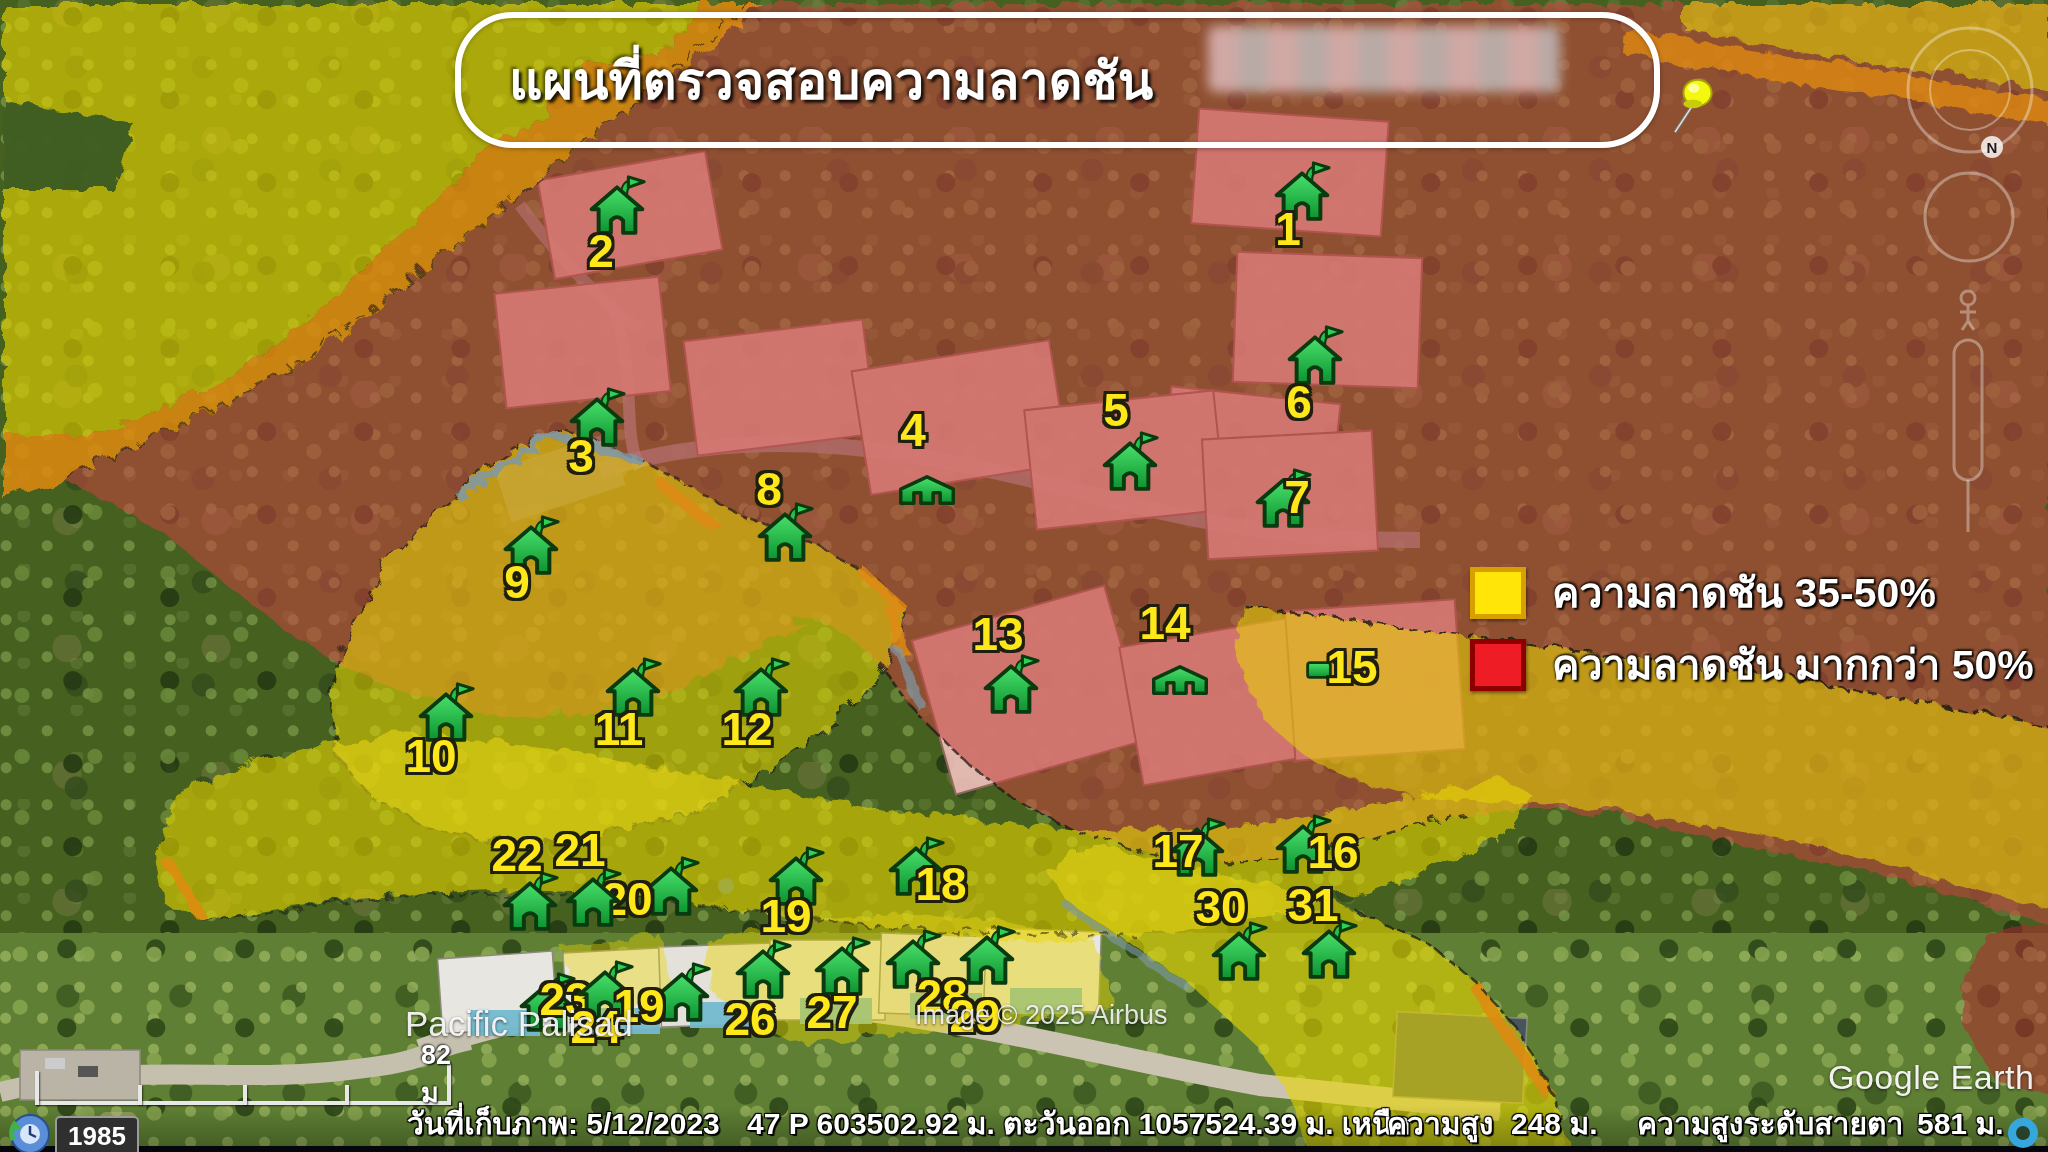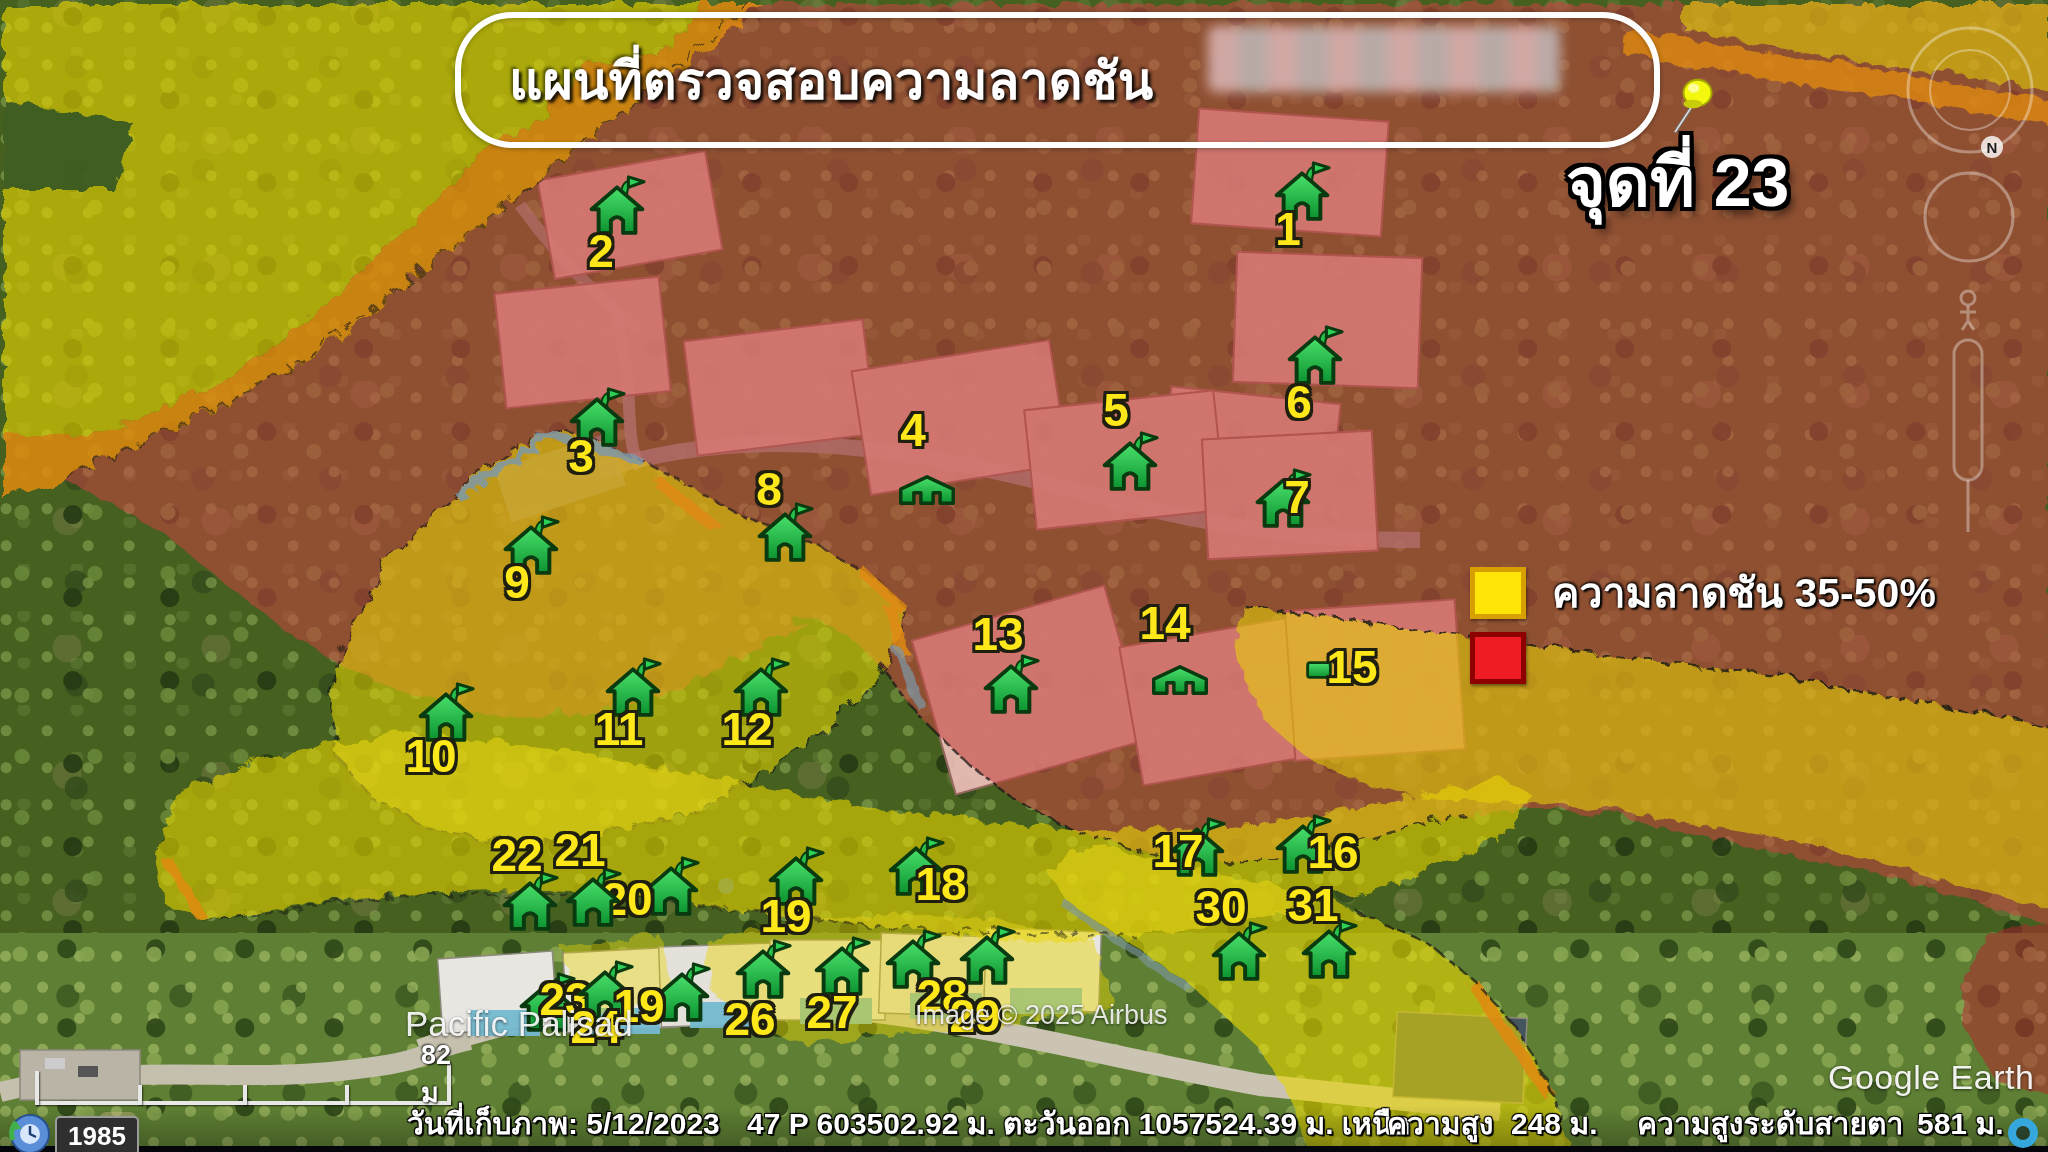--- a/index.html
+++ b/index.html
@@ -328,29 +328,29 @@
   </div>
   <div class="redacted"></div>
 
   <svg class="pushpin" viewBox="0 0 64 70">
     <line x1="16" y1="64" x2="33" y2="38" stroke="#777" stroke-width="3.5"></line>
     <line x1="16" y1="64" x2="33" y2="38" stroke="#e8e8e8" stroke-width="1.4"></line>
     <ellipse cx="40" cy="22" rx="15" ry="14" fill="#f4f70e" stroke="#a3a503" stroke-width="2"></ellipse>
     <ellipse cx="36" cy="17" rx="6" ry="5" fill="#fdfda8" opacity=".9"></ellipse>
     <ellipse cx="35" cy="34" rx="10" ry="4.5" fill="#c9cc08"></ellipse>
   </svg>
-  <div class="point-label">จุดที่ 23</div>
 
   <div class="legend">
     <div class="leg-row r0">
       <div class="swatch" style="background: rgb(255, 230, 8); border-color: rgb(216, 159, 0);"></div>
       <span class="leg-label">ความลาดชัน 35-50%</span>
     </div>
     <div class="leg-row r1">
       <div class="swatch" style="background: rgb(238, 28, 37); border-color: rgb(142, 0, 0);"></div>
+      <span class="leg-label">ความลาดชัน มากกว่า 50%</span>
     </div>
   </div>
 
   <svg class="nav" viewBox="0 0 168 520">
     <g fill="none" stroke="rgba(255,255,255,.35)">
       <circle cx="90" cy="70" r="62" stroke-width="3"></circle>
       <circle cx="90" cy="70" r="40" stroke-width="2"></circle>
       <circle cx="89" cy="197" r="44" stroke-width="3"></circle>
       <rect x="74" y="320" width="28" height="140" rx="14" stroke-width="3"></rect>
       <line x1="88" y1="460" x2="88" y2="512" stroke-width="3"></line>

